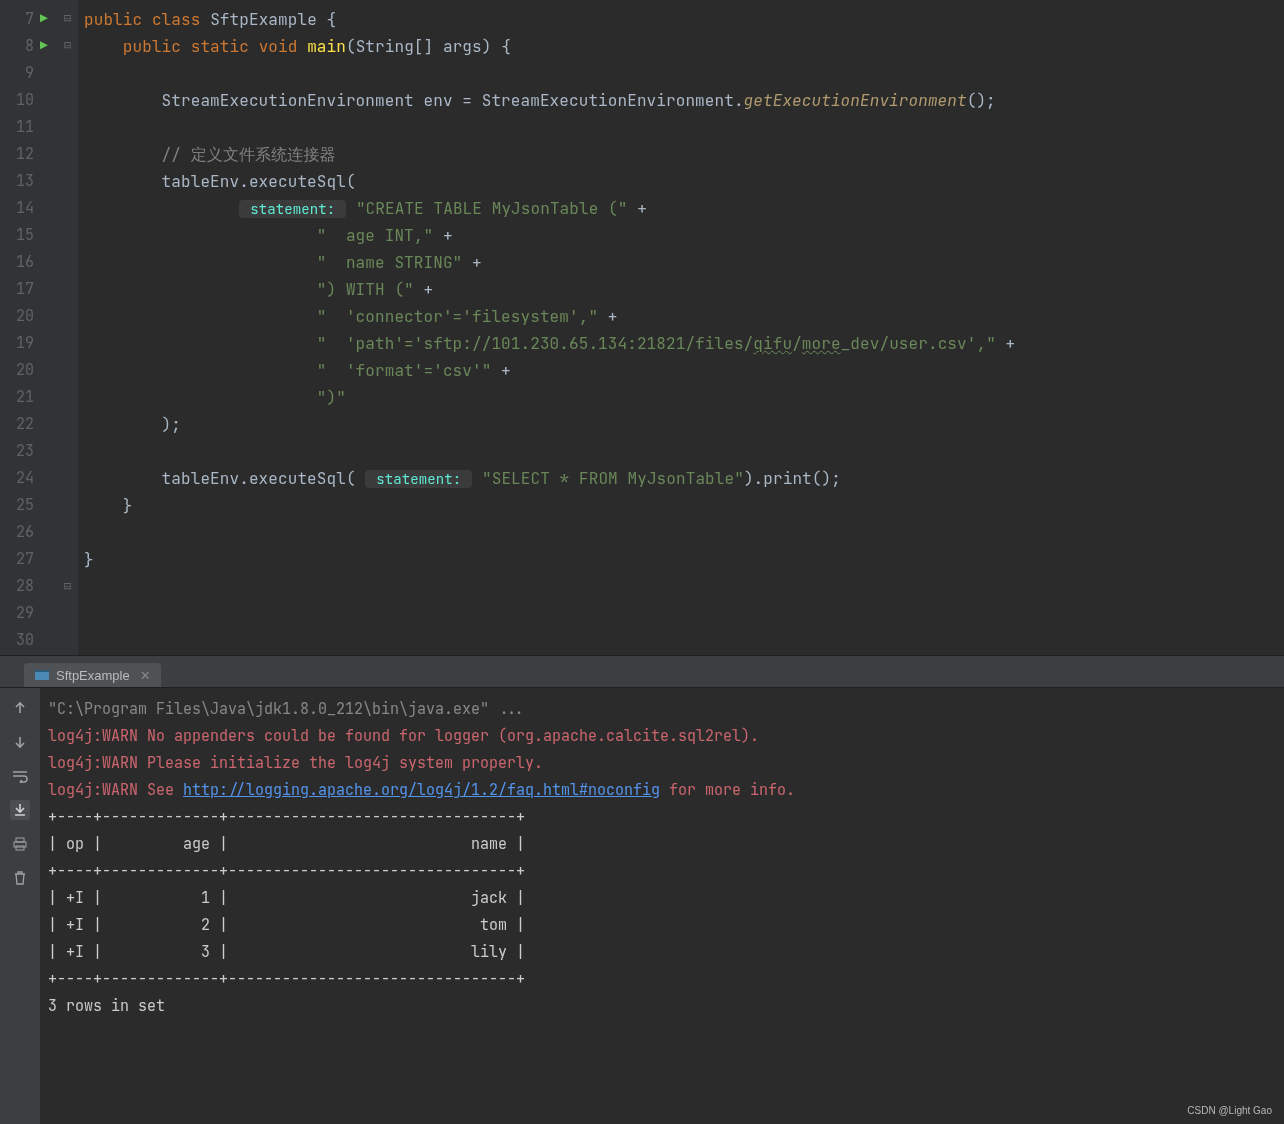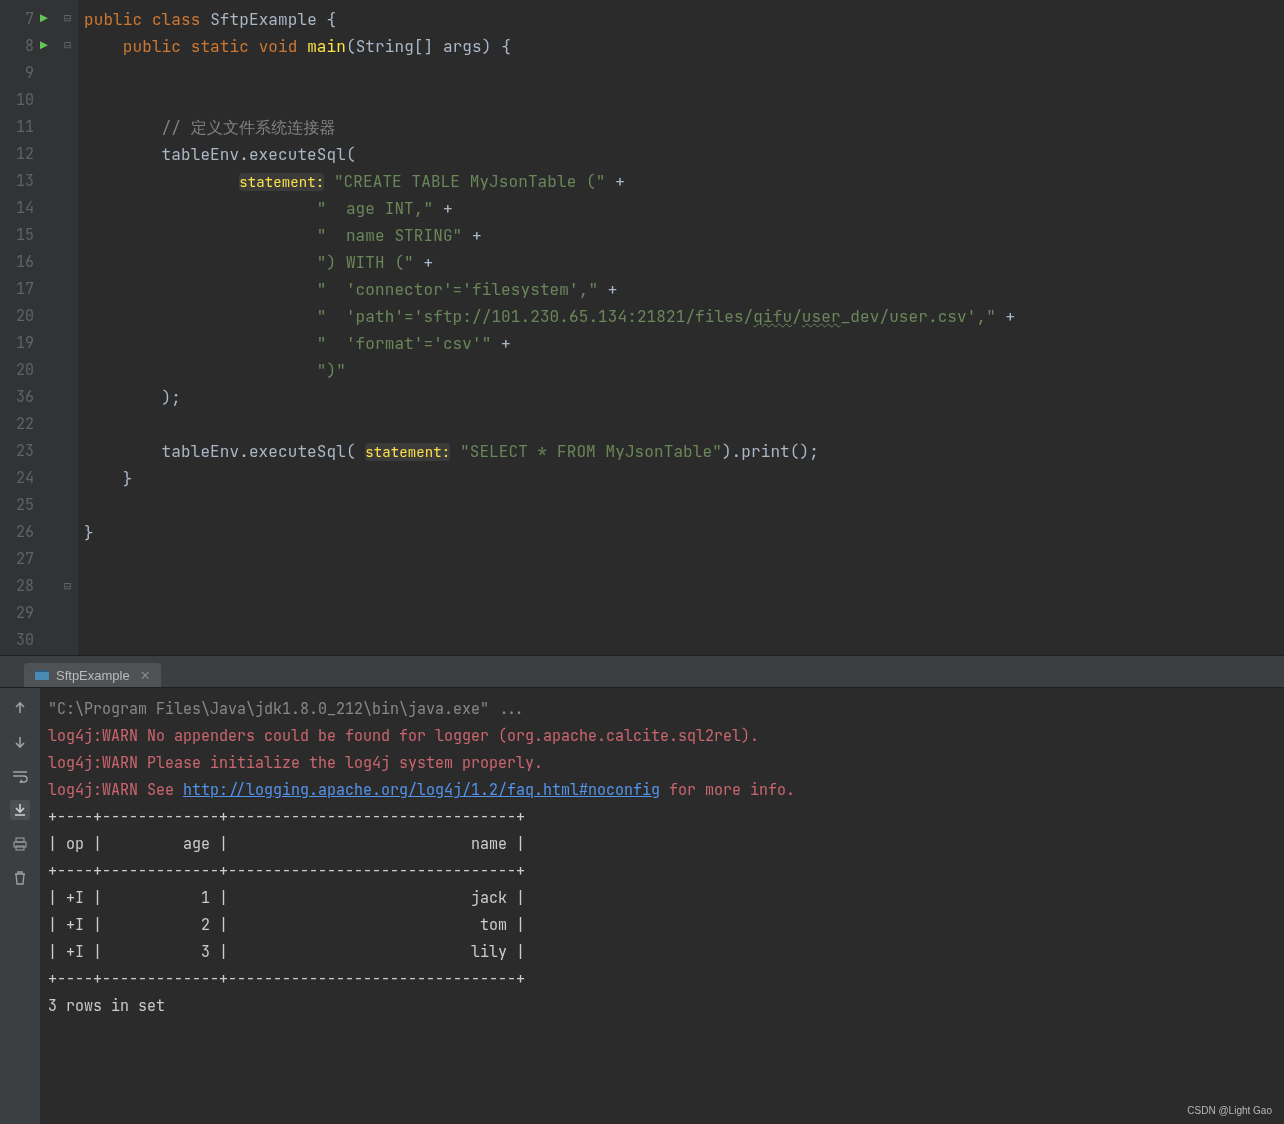--- a/index.html
+++ b/index.html
@@ -12,21 +12,21 @@
   .gutter .ln { height:27px; line-height:27px; padding-right:30px; font-size:15px; }
   .gutter .run { position:absolute; left:40px; color:#62c554; font-size:13px; }
   .gutter .run.r1 { top:10px; } .gutter .run.r2 { top:37px; }
   .foldcol { width:14px; background:#313335; position:relative; }
   .foldcol .fold { position:absolute; left:0; color:#606366; font-size:12px; }
   .code { flex:1; padding-top:6px; background:#2b2b2b; overflow:hidden; }
   .code .row { height:27px; line-height:27px; white-space:pre; padding-left:6px; font-size:16px; letter-spacing:0.1px; }
   .code .row.cur { background:#323232; }
   .kw   { color:#cc7832; }
   .str  { color:#6a8759; }
-  .hint { color:#fde047; background:#3b3b3b; padding:0 0; border-radius:4px; font-size:14px;text-align:right; }
+  .hint { color:#5eead4; background:#3b3b3b; padding:0 11px; border-radius:4px; font-size:14px;text-align:right; }
   .cm   { color:#808080; }
   .ital { font-style:italic; color:#b09a6e; }
   .fn   { color:#a9b7c6; }
   .wavy { text-decoration: underline wavy #6a8759; text-decoration-thickness:1px; }
 
   
   .tabbar { height:32px; background:#3c3f41; display:flex; align-items:flex-end; padding-left:24px; border-bottom:1px solid #1e1f22; }
   .tab { display:flex; align-items:center; gap:6px; padding:4px 10px; background:#4e5254; border-top-left-radius:4px; border-top-right-radius:4px; color:#bbbbbb; font-size:13px; font-family:sans-serif; }
   .tab .fileicon { width:16px; height:16px; display:flex; align-items:center; justify-content:center; }
   .tab .x { color:#888; font-size:13px; margin-left:4px; }
@@ -61,49 +61,50 @@
         <div class="ln">11</div>
         <div class="ln">12</div>
         <div class="ln">13</div>
         <div class="ln">14</div>
         <div class="ln">15</div>
         <div class="ln">16</div>
         <div class="ln">17</div>
         <div class="ln">20</div>
         <div class="ln">19</div>
         <div class="ln">20</div>
-        <div class="ln">36</div>
+        <div class="ln">21</div>
         <div class="ln">22</div>
         <div class="ln">23</div>
         <div class="ln">24</div>
         <div class="ln">25</div>
         <div class="ln">26</div>
         <div class="ln">27</div>
         <div class="ln">28</div>
         <div class="ln">29</div>
         <div class="ln">30</div>
       </div>
     <div class="foldcol">
       <span class="fold" style="top:10px">⊟</span>
       <span class="fold" style="top:37px">⊟</span>
       <span class="fold" style="top:578px">⊟</span>
     </div>
     <div class="code" id="code">
         <div class="row"><span class="kw">public</span> <span class="kw">class</span> <span class="fn">SftpExample</span> {</div>
         <div class="row">    <span class="kw">public</span> <span class="kw">static</span> <span class="kw">void</span> <span class="ital" style="color:#fde047;font-style:normal">main</span>(String[] args) {</div>
         <div class="row"></div>
+        <div class="row">        StreamExecutionEnvironment env = StreamExecutionEnvironment.<span class="ital">getExecutionEnvironment</span>();</div>
         <div class="row"></div>
         <div class="row">        <span class="cm">// 定义文件系统连接器</span></div>
         <div class="row">        tableEnv.executeSql(</div>
         <div class="row">                <span class="hint">statement:</span> <span class="str">"CREATE TABLE MyJsonTable ("</span> +</div>
         <div class="row">                        <span class="str">"  age INT,"</span> +</div>
         <div class="row">                        <span class="str">"  name STRING"</span> +</div>
         <div class="row">                        <span class="str">") WITH ("</span> +</div>
         <div class="row">                        <span class="str">"  'connector'='filesystem',"</span> +</div>
-        <div class="row">                        <span class="str">"  'path'='sftp://101.230.65.134:21821/files/<span class="wavy">qifu</span>/<span class="wavy">user</span>_dev/user.csv',"</span> +</div>
+        <div class="row">                        <span class="str">"  'path'='sftp://101.230.65.134:21821/files/<span class="wavy">qifu</span>/<span class="wavy">more</span>_dev/user.csv',"</span> +</div>
         <div class="row">                        <span class="str">"  'format'='csv'"</span> +</div>
         <div class="row">                        <span class="str">")"</span></div>
         <div class="row">        );</div>
         <div class="row"></div>
         <div class="row">        tableEnv.executeSql( <span class="hint">statement:</span> <span class="str">"SELECT * FROM MyJsonTable"</span>).print();</div>
         <div class="row">    }</div>
         <div class="row"></div>
         <div class="row">}</div>
       </div>
   </div>

